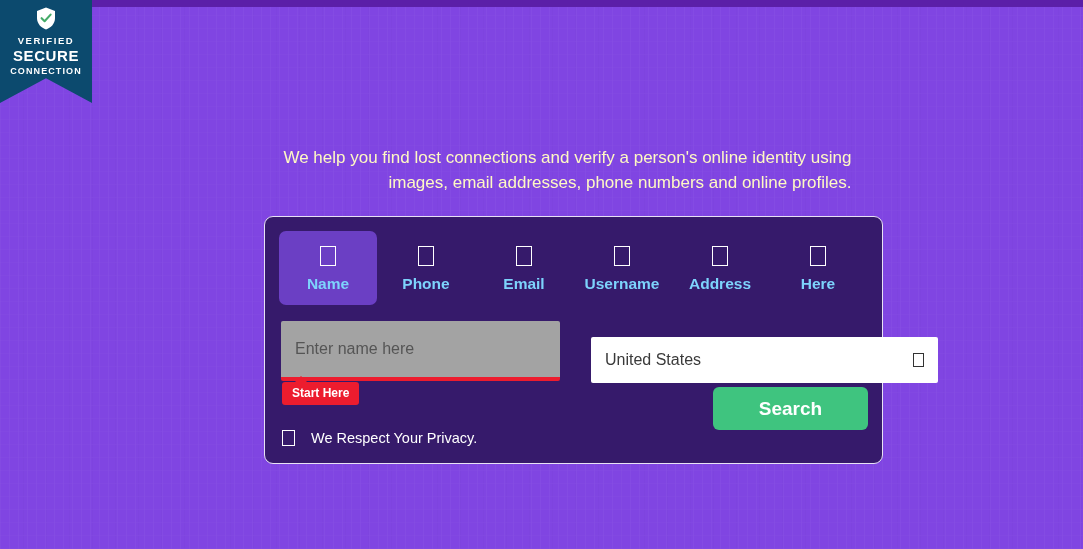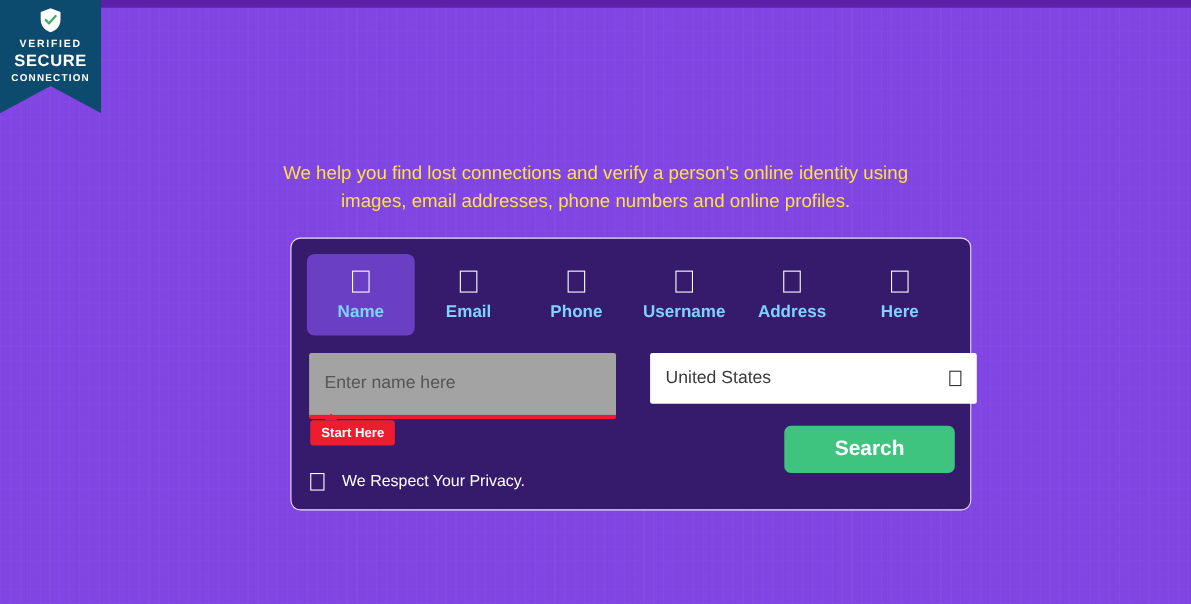--- a/index.html
+++ b/index.html
@@ -90,22 +90,22 @@
     letter-spacing: -0.3px;
     line-height: 58px;
     white-space: nowrap;
   }
   .hero-sub {
     position: absolute;
     top: 128px;
     left: 50%;
     transform: translateX(-50%);
     width: 620px;
-    text-align: center;
-    color: #fde047;
+    text-align: right;
+    color: #fef9c3;
     font-size: 17px;
     line-height: 25px;
   }
 
   
   .search-panel {
     position: absolute;
     left: 264px;
     top: 216px;
     width: 619px;
@@ -183,22 +183,22 @@
     font-size: 16px;
     font-family: "Liberation Sans", sans-serif;
     color: #3a3a3a;
     outline: none;
   }
   .name-field::placeholder { color: #555555; opacity: 1; }
 
   .country-select {
     position: absolute;
     left: 310px;
-    top: 0;
-    width: 297px;
+    top: 16px;
+    width: 347px;
     height: 46px;
     background: #ffffff;
     border-radius: 2px;
     box-sizing: border-box;
     display: flex;
     align-items: center;
     justify-content: space-between;
     padding: 0 14px;
     font-size: 16px;
     color: #3a3a3a;
@@ -292,25 +292,25 @@
 
   <div class="search-panel">
 
     <div class="tabs">
       <div class="tab active">
         <span class="tab-icon"></span>
         <span class="tab-label">Name</span>
       </div>
       <div class="tab">
         <span class="tab-icon"></span>
+        <span class="tab-label">Phone</span>
+      </div>
+      <div class="tab">
+        <span class="tab-icon"></span>
         <span class="tab-label">Email</span>
-      </div>
-      <div class="tab">
-        <span class="tab-icon"></span>
-        <span class="tab-label">Phone</span>
       </div>
       <div class="tab">
         <span class="tab-icon"></span>
         <span class="tab-label">Username</span>
       </div>
       <div class="tab">
         <span class="tab-icon"></span>
         <span class="tab-label">Address</span>
       </div>
       <div class="tab">

